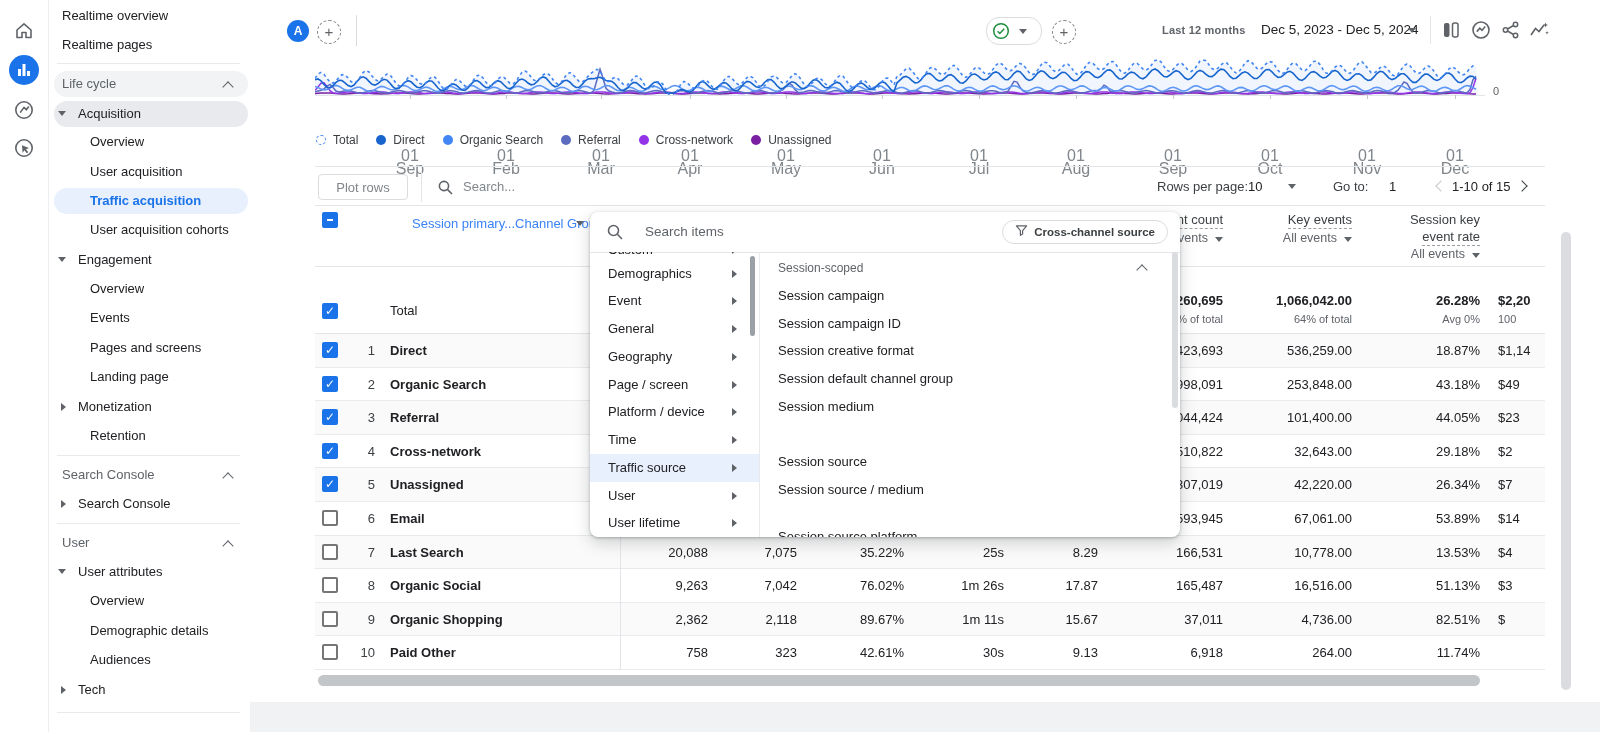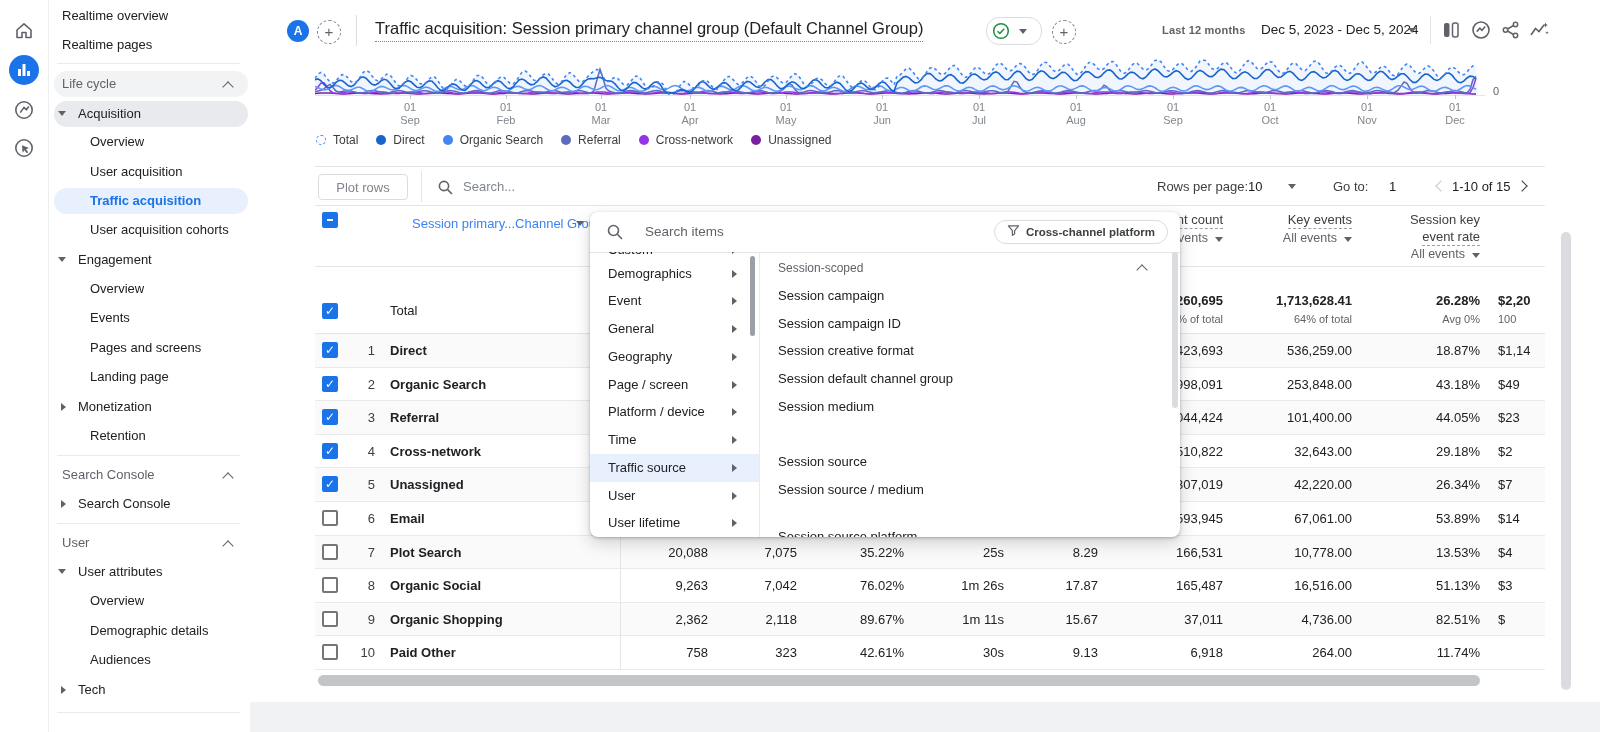--- a/index.html
+++ b/index.html
@@ -18,21 +18,21 @@
   .cb.on{background:#1a73e8;border-color:#1a73e8;color:#fff;text-align:center;line-height:13px;font-size:12px;font-weight:bold;}
   .cb.ind{background:#1a73e8;border-color:#1a73e8;position:relative;}
   .cb.ind:after{content:"";position:absolute;left:3px;top:5px;width:6px;height:2px;background:#fff;}
   .num{font-size:13px;color:#202124;text-align:right;white-space:nowrap;}
   .sub{font-size:11px;color:#5f6368;text-align:right;white-space:nowrap;}
   .hdr{font-size:13px;color:#3c4043;text-align:right;white-space:nowrap;}
   .dash-u{border-bottom:1px dashed #9aa0a6;padding-bottom:1px;}
   .hline{background:#e3e6e8;height:1px;}
   .vline{background:#e3e6e8;width:1px;}
   .legend-item{display:flex;align-items:center;gap:7px;font-size:12px;color:#3c4043;white-space:nowrap;}
-  .month-lb{font-size:11px;color:#80868b;text-align:center;line-height:13px;}
+  .month-lb{font-size:16px;color:#80868b;text-align:center;line-height:13px;margin-top:48px;}
   .dd-item{font-size:13px;color:#202124;white-space:nowrap;}
   .plusc{width:22px;height:22px;border:1px dashed #80868b;border-radius:50%;color:#5f6368;font-size:15px;line-height:21px;text-align:center;}
 </style>
 </head>
 <body>
 
 <div id="app">
 
   <div class="abs" style="left:0;top:0;width:48px;height:732px;background:#fff;border-right:1px solid #eceef0;">
     <div class="abs" style="left:13px;top:19px;">
@@ -99,21 +99,20 @@
       <div class="abs side-l" style="left: 90px; top: 619px; height: 24px; line-height: 24px;">Demographic details</div>
       <div class="abs side-l" style="left: 90px; top: 648px; height: 24px; line-height: 24px;">Audiences</div>
       <div class="abs tri-r" style="left: 61px; top: 686px;"></div>
       <div class="abs side-l" style="left: 78px; top: 678px; height: 24px; line-height: 24px;">Tech</div>
       <div class="abs" style="left: 57px; top: 712px; width: 183px; height: 1px; background: rgb(232, 234, 237);"></div>
     </div>
 
   <div class="abs" style="left:287px;top:20px;width:22px;height:22px;border-radius:50%;background:#1a73e8;color:#fff;font-size:12px;font-weight:bold;text-align:center;line-height:22px;">A</div>
   <div class="abs plusc" style="left:317px;top:20px;">+</div>
   <div class="abs" style="left:356px;top:15px;width:1px;height:31px;background:#dadce0;"></div>
-  <div class="abs" style="left:375px;top:19px;font-size:16.5px;color:#202124;border-bottom:1px dotted #80868b;padding-bottom:3px;white-space:nowrap;">Traffic acquisition: Session primary channel group (Default Channel Group)</div>
   <div class="abs" style="left:986px;top:17px;width:54px;height:26px;border:1px solid #dadce0;border-radius:13px;background:#fff;">
     <span class="abs" style="left:5px;top:4px;">
       <svg width="18" height="18" viewBox="0 0 18 18">
           <circle cx="9" cy="9" r="7.3" fill="none" stroke="#1e8e3e" stroke-width="1.5"></circle>
           <path d="M5.6 9.3l2.2 2.2 4.4-4.8" fill="none" stroke="#1e8e3e" stroke-width="1.5"></path>
         </svg>
     </span>
     <span class="abs tri-d" style="left:32px;top:11px;"></span>
   </div>
   <div class="abs plusc" style="left:1052px;top:20px;">+</div>
@@ -283,21 +282,21 @@
   <div class="abs hdr" style="left:1320px;top:212px;width:160px;"><span>Session key</span></div>
   <div class="abs hdr" style="left:1320px;top:229px;width:160px;"><span class="dash-u">event rate</span></div>
   <div class="abs sub" style="left:1320px;top:247px;width:160px;font-size:12.5px;"><span>All events</span><span class="tri-d" style="display:inline-block;margin-left:7px;"></span></div>
 
   <div class="abs hline" style="left:315px;top:266px;width:1230px;"></div>
 
   <div class="abs cb on" style="left:322px;top:303px;">✓</div>
   <div class="abs" style="left:390px;top:301px;height:20px;line-height:20px;">Total</div>
   <div class="abs num" style="left:1123px;top:293px;width:100px;font-weight:bold;">260,695</div>
   <div class="abs sub" style="left:1123px;top:313px;width:100px;">% of total</div>
-  <div class="abs num" style="left:1242px;top:293px;width:110px;font-weight:bold;">1,713,628.41</div>
+  <div class="abs num" style="left:1242px;top:293px;width:110px;font-weight:bold;">1,066,042.00</div>
   <div class="abs sub" style="left:1242px;top:313px;width:110px;">64% of total</div>
   <div class="abs num" style="left:1380px;top:293px;width:100px;font-weight:bold;">26.28%</div>
   <div class="abs sub" style="left:1380px;top:313px;width:100px;">Avg 0%</div>
   <div class="abs num" style="left:1498px;top:293px;width:46px;overflow:hidden;text-align:left;font-weight:bold;">$2,20</div>
   <div class="abs sub" style="left:1498px;top:313px;width:46px;overflow:hidden;text-align:left;">100</div>
   <div class="abs hline" style="left:315px;top:333px;width:1230px;"></div>
 
   <div id="tbody">
       <div class="abs" style="left: 315px; top: 334px; width: 1230px; height: 33.6px; background: rgb(250, 250, 250); border-bottom: 1px solid rgb(232, 234, 237); box-sizing: border-box;">
         <div class="cb on" style="position: absolute; left: 7px; top: 8px;">✓</div>
@@ -349,21 +348,21 @@
         <div class="num" style="position: absolute; left: 30px; top: 0px; width: 30px; line-height: 33.6px; color: rgb(60, 64, 67);">6</div>
         <div style="position: absolute; left: 75px; top: 0px; line-height: 33.6px; font-weight: bold; font-size: 13px; white-space: nowrap;">Email</div>
         <div class="num" style="position: absolute; left: 808px; top: 0px; width: 100px; line-height: 33.6px;">593,945</div>
         <div class="num" style="position: absolute; left: 937px; top: 0px; width: 100px; line-height: 33.6px;">67,061.00</div>
         <div class="num" style="position: absolute; left: 1065px; top: 0px; width: 100px; line-height: 33.6px;">53.89%</div>
         <div class="num" style="position: absolute; left: 1183px; top: 0px; width: 46px; overflow: hidden; text-align: left; line-height: 33.6px;">$14</div>
       </div>
       <div class="abs" style="left: 315px; top: 535.6px; width: 1230px; height: 33.6px; background: rgb(250, 250, 250); border-bottom: 1px solid rgb(232, 234, 237); box-sizing: border-box;">
         <div class="cb" style="position: absolute; left: 7px; top: 8px;"></div>
         <div class="num" style="position: absolute; left: 30px; top: 0px; width: 30px; line-height: 33.6px; color: rgb(60, 64, 67);">7</div>
-        <div style="position: absolute; left: 75px; top: 0px; line-height: 33.6px; font-weight: bold; font-size: 13px; white-space: nowrap;">Plot Search</div>
+        <div style="position: absolute; left: 75px; top: 0px; line-height: 33.6px; font-weight: bold; font-size: 13px; white-space: nowrap;">Last Search</div>
         <div class="num" style="position: absolute; left: 293px; top: 0px; width: 100px; line-height: 33.6px;">20,088</div>
         <div class="num" style="position: absolute; left: 382px; top: 0px; width: 100px; line-height: 33.6px;">7,075</div>
         <div class="num" style="position: absolute; left: 489px; top: 0px; width: 100px; line-height: 33.6px;">35.22%</div>
         <div class="num" style="position: absolute; left: 589px; top: 0px; width: 100px; line-height: 33.6px;">25s</div>
         <div class="num" style="position: absolute; left: 683px; top: 0px; width: 100px; line-height: 33.6px;">8.29</div>
         <div class="num" style="position: absolute; left: 808px; top: 0px; width: 100px; line-height: 33.6px;">166,531</div>
         <div class="num" style="position: absolute; left: 937px; top: 0px; width: 100px; line-height: 33.6px;">10,778.00</div>
         <div class="num" style="position: absolute; left: 1065px; top: 0px; width: 100px; line-height: 33.6px;">13.53%</div>
         <div class="num" style="position: absolute; left: 1183px; top: 0px; width: 46px; overflow: hidden; text-align: left; line-height: 33.6px;">$4</div>
       </div>
@@ -422,21 +421,21 @@
           <path d="M11.3 11.3L16 16" stroke="#5f6368" stroke-width="1.6"></path>
         </svg>
     </span>
     <div class="abs" style="left:55px;top:8px;height:24px;line-height:24px;font-size:13.5px;color:#5f6368;">Search items</div>
     <div class="abs" style="right:12px;top:8px;height:24px;border:1px solid #dadce0;border-radius:13px;display:flex;align-items:center;gap:6px;padding:0 12px;box-sizing:border-box;">
       <span>
         <svg width="13" height="13" viewBox="0 0 14 14">
             <path d="M1.5 2h11L8.2 7.2v3.6l-2.4 1.4V7.2z" fill="none" stroke="#5f6368" stroke-width="1.3" stroke-linejoin="round"></path>
           </svg>
       </span>
-      <span style="font-size:11.5px;font-weight:bold;color:#3c4043;white-space:nowrap;">Cross-channel platform</span>
+      <span style="font-size:11.5px;font-weight:bold;color:#3c4043;white-space:nowrap;">Cross-channel source</span>
     </div>
     <div class="abs hline" style="left:0;top:40px;width:590px;"></div>
     <div id="dd-left" class="abs" style="left:0;top:40px;width:170px;height:285px;overflow:hidden;border-right:1px solid #e8eaed;box-sizing:border-box;">
         <div class="dd-item" style="position: absolute; left: 18px; top: -12px; height: 20px; line-height: 20px;">Custom</div>
         <div class="tri-r" style="position: absolute; left: 142px; top: -6px; border-left-color: rgb(95, 99, 104);"></div>
         <div class="dd-item" style="position: absolute; left: 18px; top: 12px; height: 20px; line-height: 20px;">Demographics</div>
         <div class="tri-r" style="position: absolute; left: 142px; top: 18px; border-left-color: rgb(95, 99, 104);"></div>
         <div class="dd-item" style="position: absolute; left: 18px; top: 39px; height: 20px; line-height: 20px;">Event</div>
         <div class="tri-r" style="position: absolute; left: 142px; top: 45px; border-left-color: rgb(95, 99, 104);"></div>
         <div class="dd-item" style="position: absolute; left: 18px; top: 67px; height: 20px; line-height: 20px;">General</div>

